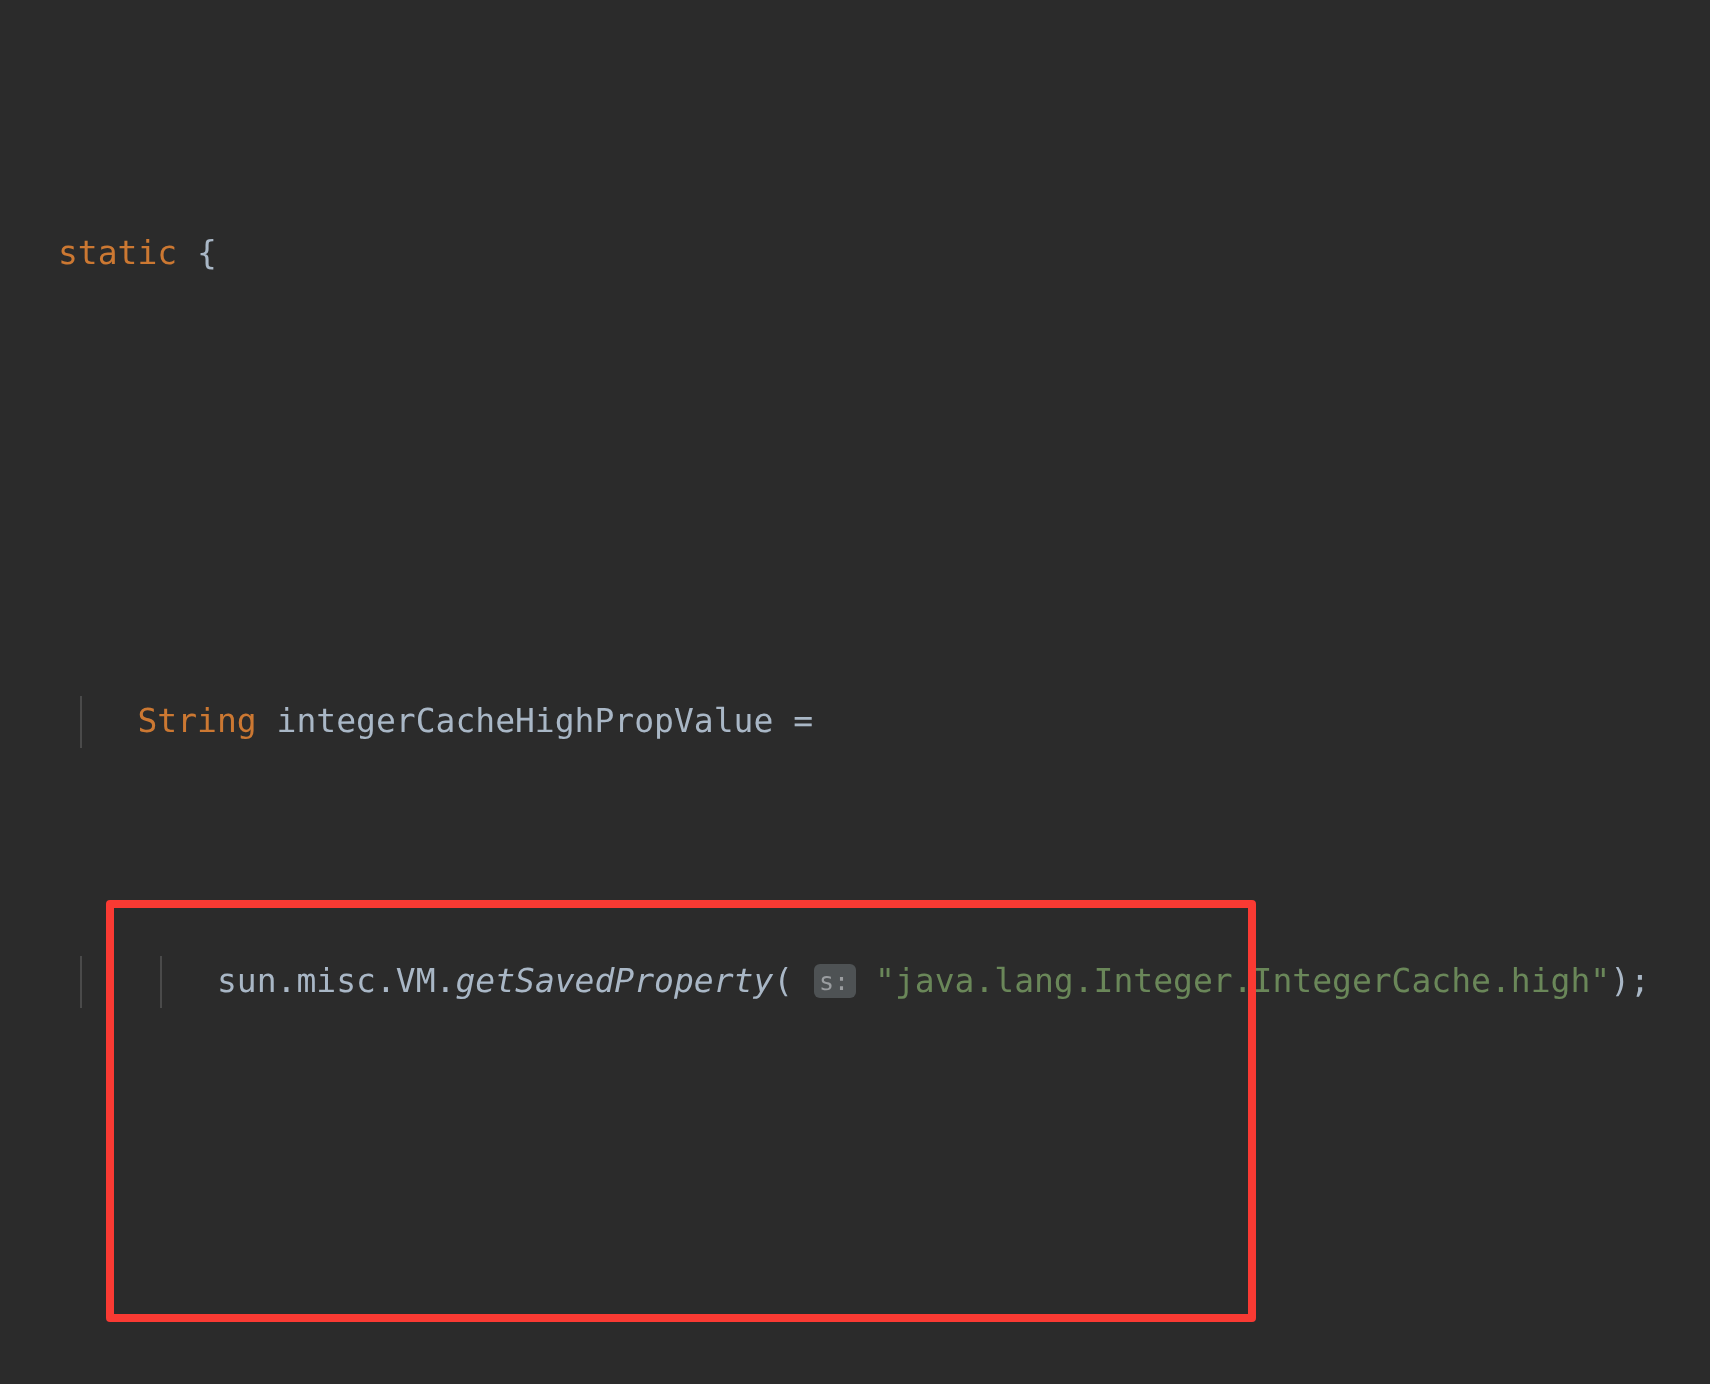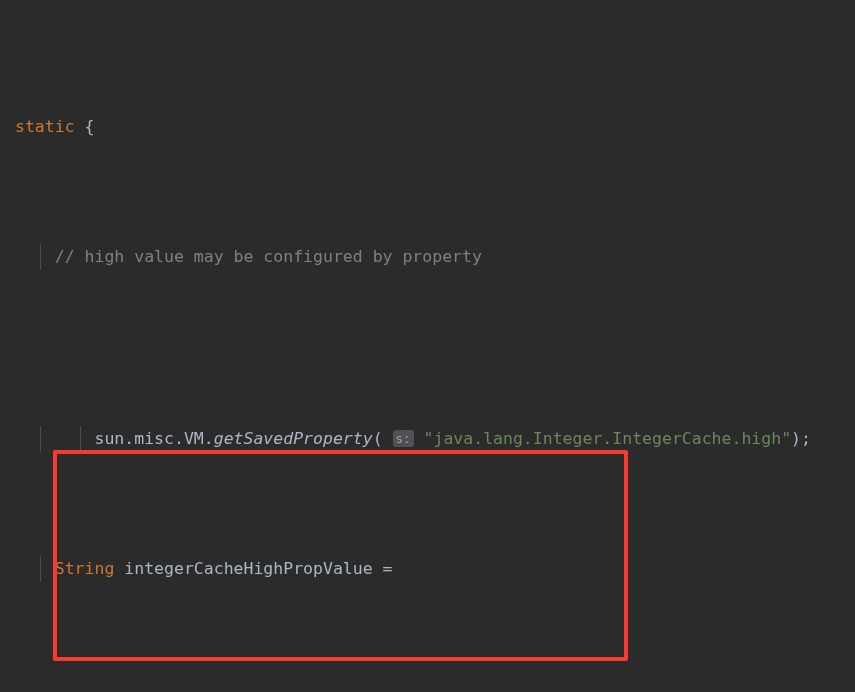--- a/index.html
+++ b/index.html
@@ -21,21 +21,21 @@
   #code {
     position: absolute;
     top: 10px;
     left: 0;
     right: 0;
     white-space: pre;
   }
   .ln {
     position: relative;
     height: 26px;
-    padding-left: 15px;
+    padding-left: 29px;
     color: #a9b7c6;
     white-space: pre;
   }
   
   .guide {
     position: absolute;
     top: 0;
     width: 1px;
     height: 26px;
     background: #4a4a4a;
@@ -70,29 +70,28 @@
 <body>
 
 <div id="editor" style="background: rgb(43, 43, 43);">
 
   <div id="code">
 
     
     <div class="ln"><span class="kw">static</span> <span class="plain">{</span></div>
 
     
-    <div class="ln"><span class="guide" style="left:40px"></span>    <span class="cmt">// high value may be configured by property</span></div>
 
     
 
     
-    <div class="ln"><span class="guide" style="left:40px"></span><span class="guide" style="left:80px"></span>        <span class="plain">sun.misc.VM.</span><span class="mth">getSavedProperty</span><span class="plain">( </span><span class="hint">s:</span> <span class="str">"java.lang.Integer.IntegerCache.high"</span><span class="plain">);</span></div>
+    <div class="ln"><span class="guide" style="left:40px"></span>    <span class="kw">String</span> <span class="plain">integerCacheHighPropValue =</span></div>
 
     
-    <div class="ln"><span class="guide" style="left:40px"></span>    <span class="kw">String</span> <span class="plain">integerCacheHighPropValue =</span></div>
+    <div class="ln"><span class="guide" style="left:40px"></span><span class="guide" style="left:80px"></span>        <span class="plain">sun.misc.VM.</span><span class="mth">getSavedProperty</span><span class="plain">( </span><span class="hint">s:</span> <span class="str">"java.lang.Integer.IntegerCache.high"</span><span class="plain">);</span></div>
 
     
     
 
     
     
 
     
     
 

